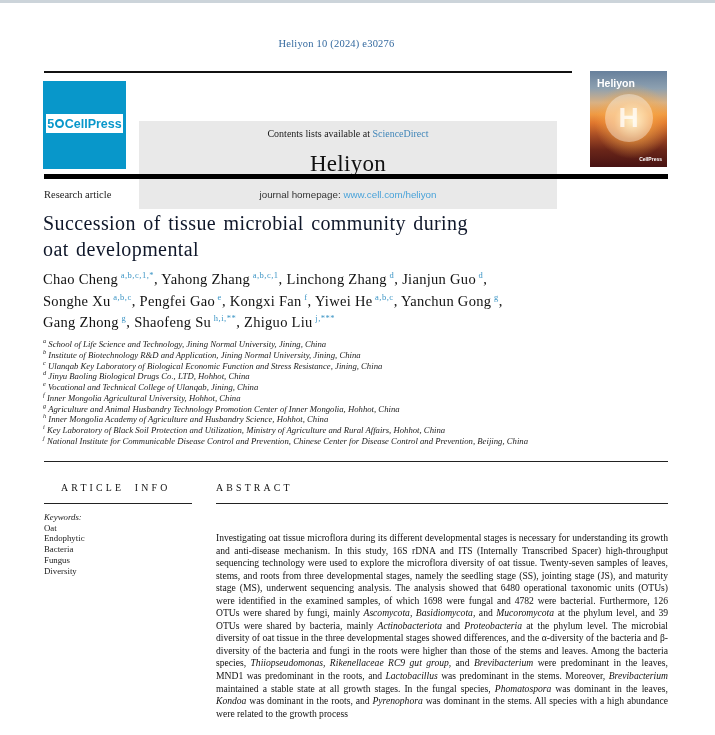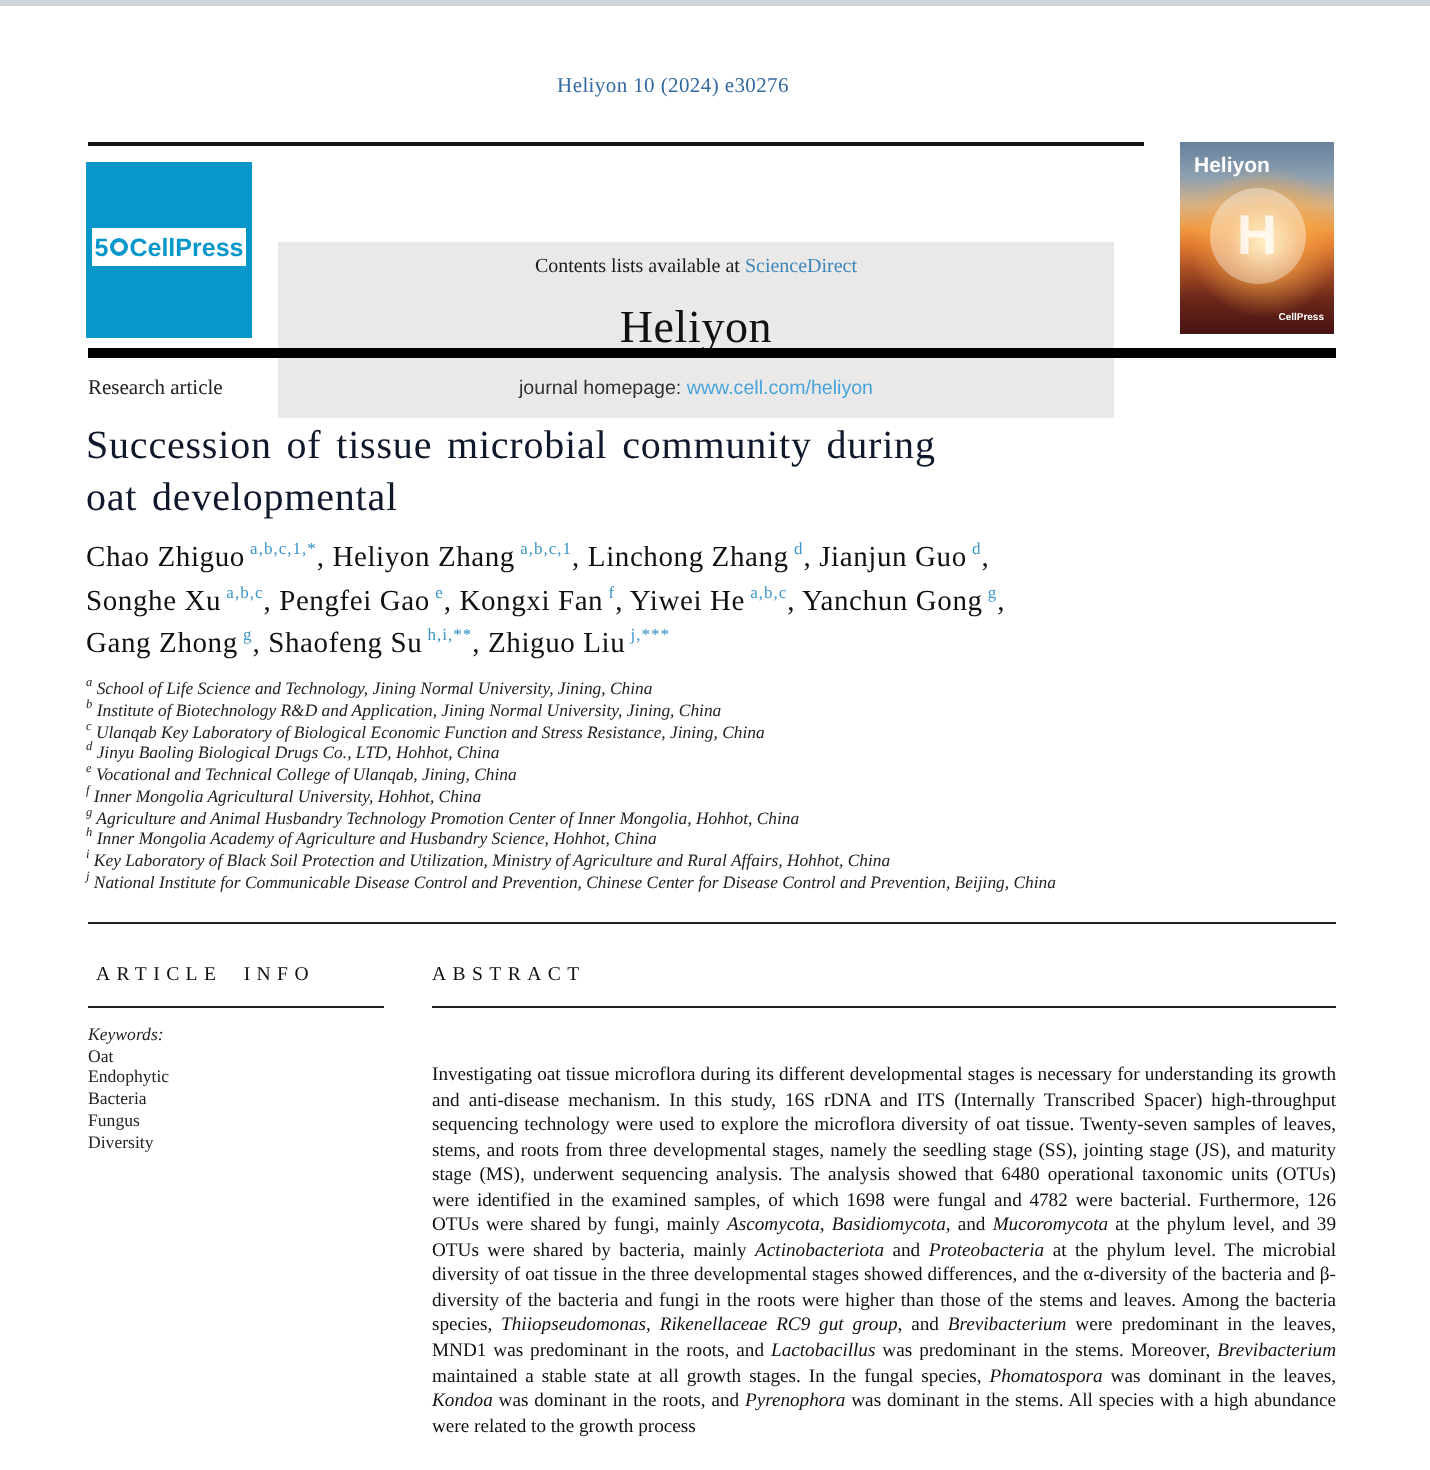--- a/index.html
+++ b/index.html
@@ -92,21 +92,21 @@
   .affils {
     position:absolute; left:43px; top:339px; width:630px;
     font-size:8.7px; font-style:italic; line-height:10.75px; color:#222;
   }
   .affils sup { font-size:6.3px; line-height:0; }
 
   .info-head, .abs-head {
     position:absolute; top:482px; font-size:9.8px; color:#111;
     letter-spacing:3.2px; word-spacing:5px;
   }
-  .info-head { left:48px; }
+  .info-head { left:61px; }
   .abs-head  { left:216px; }
 
   .keywords { position:absolute; left:44px; top:512px; width:150px; font-size:8.8px; line-height:10.7px; color:#222; }
   .kw-label { font-style:italic; }
 
   .abstract {
     position:absolute; left:216px; top:532px; width:452px;
     font-size:9.6px; line-height:12.55px; color:#111; text-align:justify;
   }
   .abstract i { font-style:italic; }
@@ -150,21 +150,21 @@
   <div class="rule-thick"></div>
 
   <div class="article-type">Research article</div>
 
   <h1 class="title">
     <div>Succession of tissue microbial community during</div>
     <div>oat developmental</div>
   </h1>
 
   <div class="authors">
-      <div><span>Chao Zhiguo</span><sup> a,b,c,1,*</sup>, <span>Heliyon Zhang</span><sup> a,b,c,1</sup>, <span>Linchong Zhang</span><sup> d</sup>, <span>Jianjun Guo</span><sup> d</sup>, </div>
+      <div><span>Chao Cheng</span><sup> a,b,c,1,*</sup>, <span>Yahong Zhang</span><sup> a,b,c,1</sup>, <span>Linchong Zhang</span><sup> d</sup>, <span>Jianjun Guo</span><sup> d</sup>, </div>
       <div><span>Songhe Xu</span><sup> a,b,c</sup>, <span>Pengfei Gao</span><sup> e</sup>, <span>Kongxi Fan</span><sup> f</sup>, <span>Yiwei He</span><sup> a,b,c</sup>, <span>Yanchun Gong</span><sup> g</sup>, </div>
       <div><span>Gang Zhong</span><sup> g</sup>, <span>Shaofeng Su</span><sup> h,i,**</sup>, <span>Zhiguo Liu</span><sup> j,***</sup></div>
     </div>
 
   <div class="affils">
       <div><sup>a</sup><span> School of Life Science and Technology, Jining Normal University, Jining, China</span></div>
       <div><sup>b</sup><span> Institute of Biotechnology R&amp;D and Application, Jining Normal University, Jining, China</span></div>
       <div><sup>c</sup><span> Ulanqab Key Laboratory of Biological Economic Function and Stress Resistance, Jining, China</span></div>
       <div><sup>d</sup><span> Jinyu Baoling Biological Drugs Co., LTD, Hohhot, China</span></div>
       <div><sup>e</sup><span> Vocational and Technical College of Ulanqab, Jining, China</span></div>

